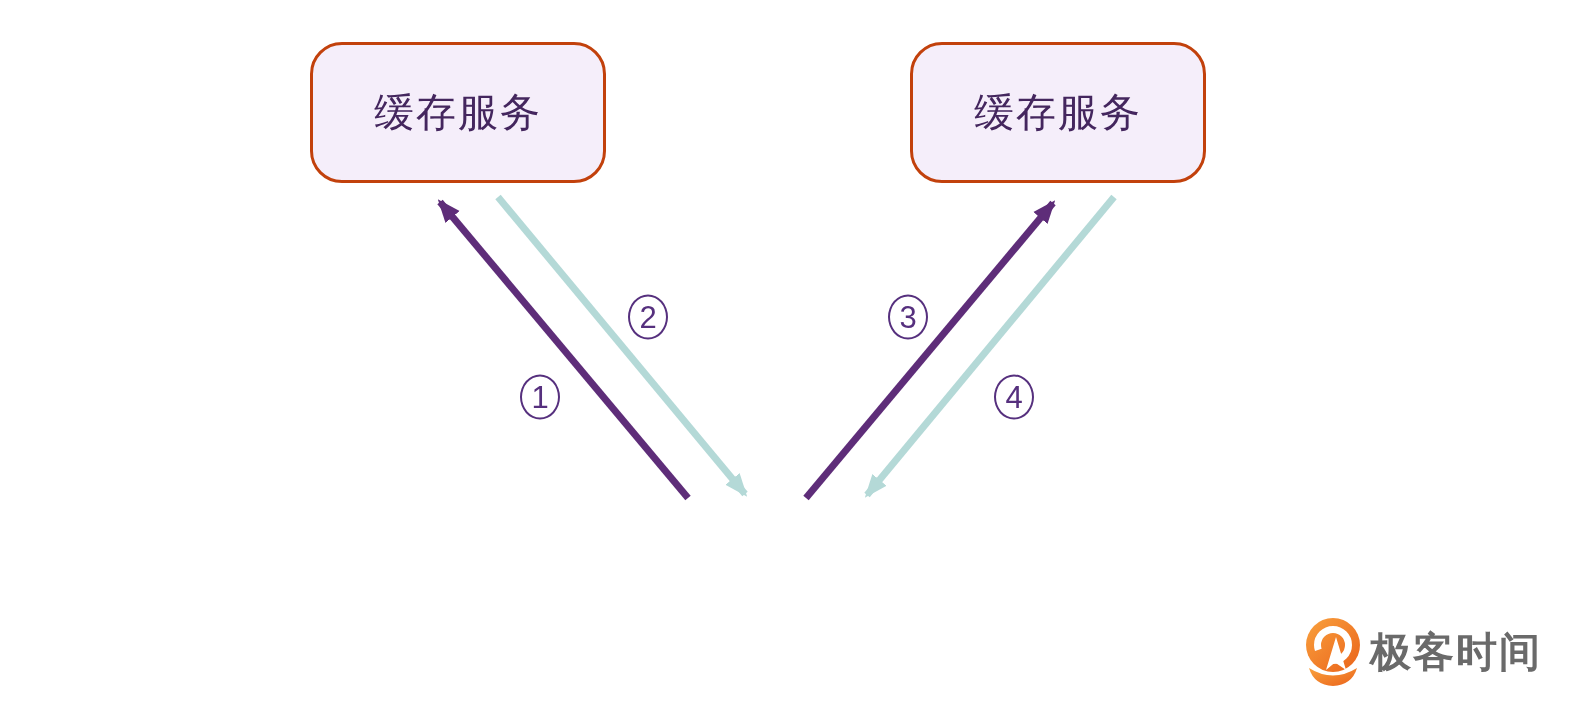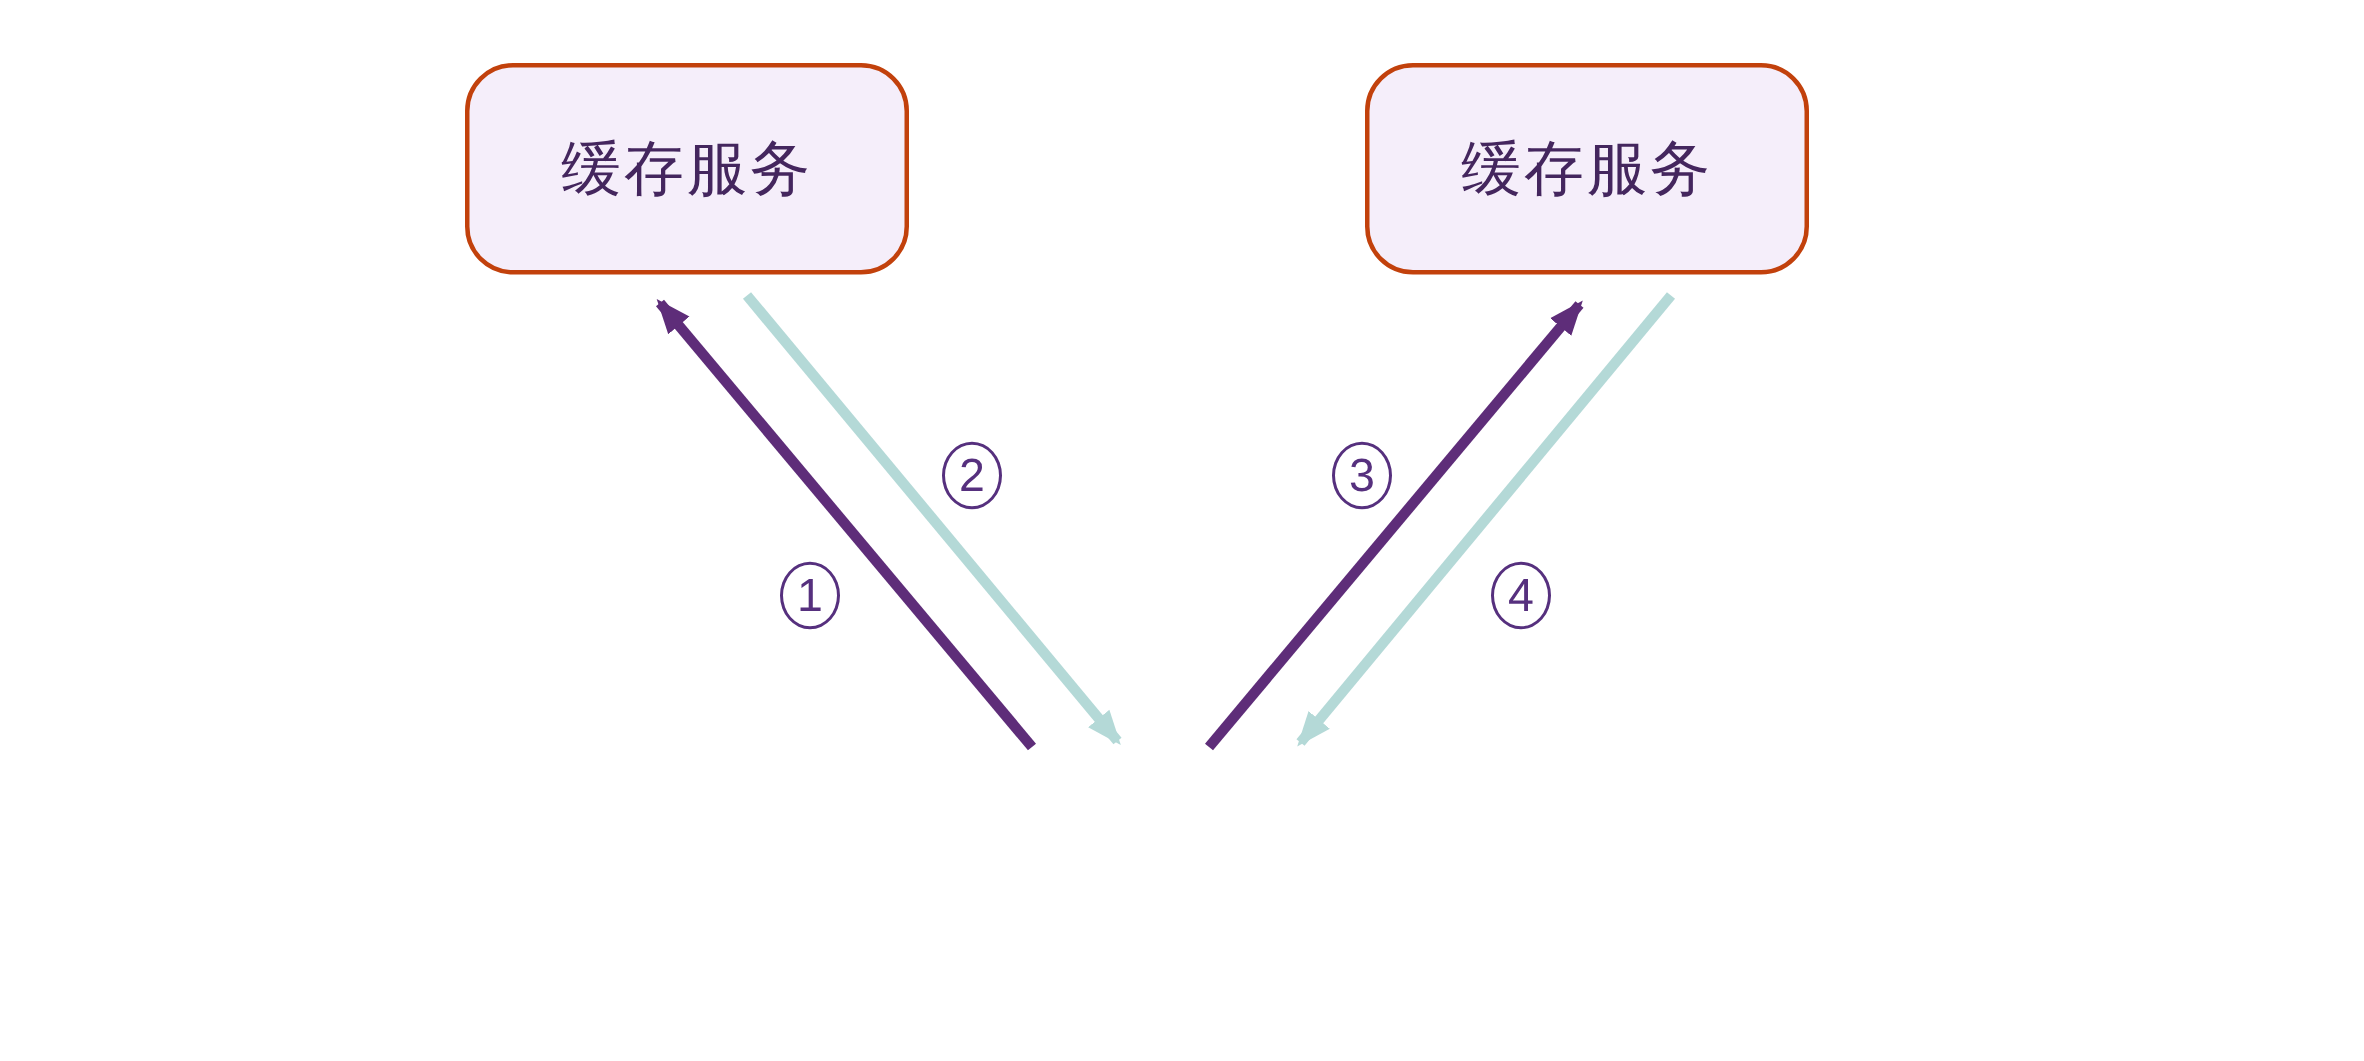--- a/index.html
+++ b/index.html
@@ -90,18 +90,33 @@
       <line x1="498" y1="197" x2="745" y2="494" stroke="#b4d9d7" stroke-width="7" marker-end="url(#ah-response)"></line>
       <line x1="806" y1="498" x2="1053" y2="203" stroke="#5e2d79" stroke-width="7" marker-end="url(#ah-request)"></line>
       <line x1="1114" y1="197" x2="867" y2="495" stroke="#b4d9d7" stroke-width="7" marker-end="url(#ah-response)"></line>
     </svg>
 
   <div class="node node-cache">缓存服务</div>
 
   <div class="node node-network">缓存服务</div>
 
 
+  <div class="logo">
+    <svg width="56" height="70" viewBox="0 0 56 70" xmlns="http://www.w3.org/2000/svg">
+      <defs>
+        <linearGradient id="lg-orange" x1="0" y1="0" x2="1" y2="1">
+          <stop offset="0" stop-color="#f9a13e"></stop>
+          <stop offset="1" stop-color="#ea631a"></stop>
+        </linearGradient>
+      </defs>
+      <circle cx="28" cy="28" r="27" fill="url(#lg-orange)"></circle>
+      <path d="M4,51 Q28,66 52,51 Q47,68 28,69 Q9,68 4,51 Z" fill="url(#lg-orange)"></path>
+      <circle cx="28" cy="28" r="15.5" fill="none" stroke="#ffffff" stroke-width="7" stroke-dasharray="27 16.3 54.1 0"></circle>
+      <polygon points="31,20 41,53 30,45.5 21,53" fill="#ffffff"></polygon>
+    </svg>
+    <span class="logo-text">极客时间</span>
+  </div>
 
 <div class="edge-num" style="left: 540px; top: 397px;">1</div>
     <div class="edge-num" style="left: 648px; top: 317px;">2</div>
     <div class="edge-num" style="left: 908px; top: 317px;">3</div>
     <div class="edge-num" style="left: 1014px; top: 397px;">4</div>
   </div>
 
 </body></html>

